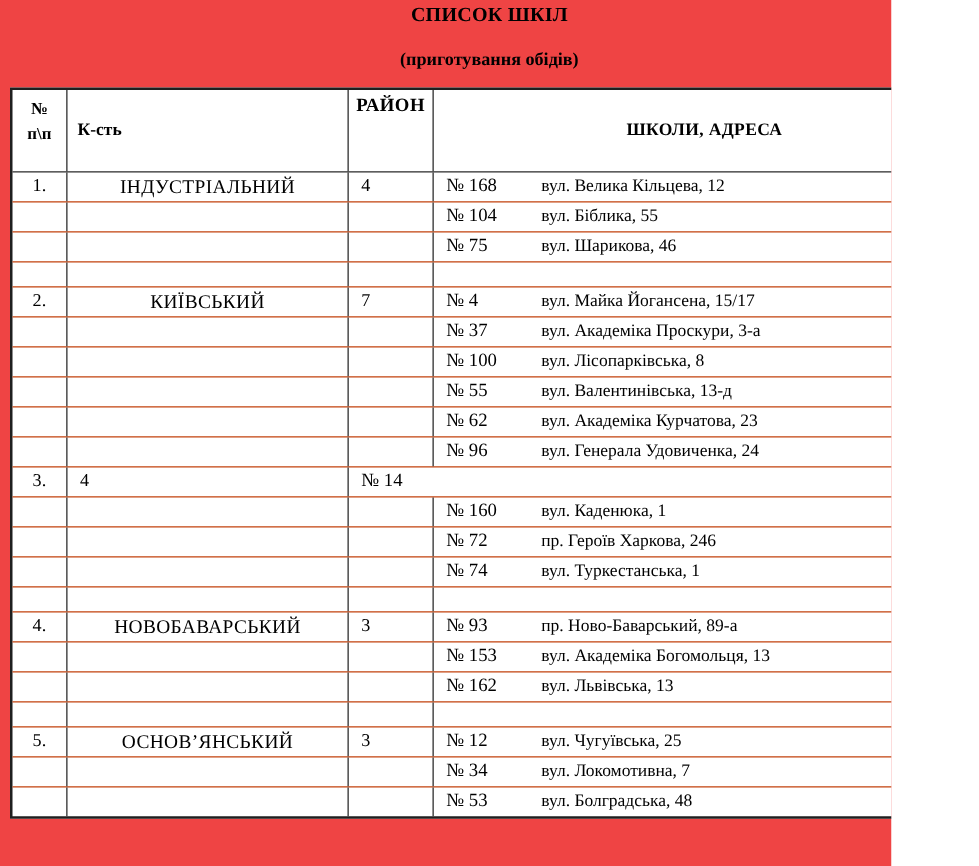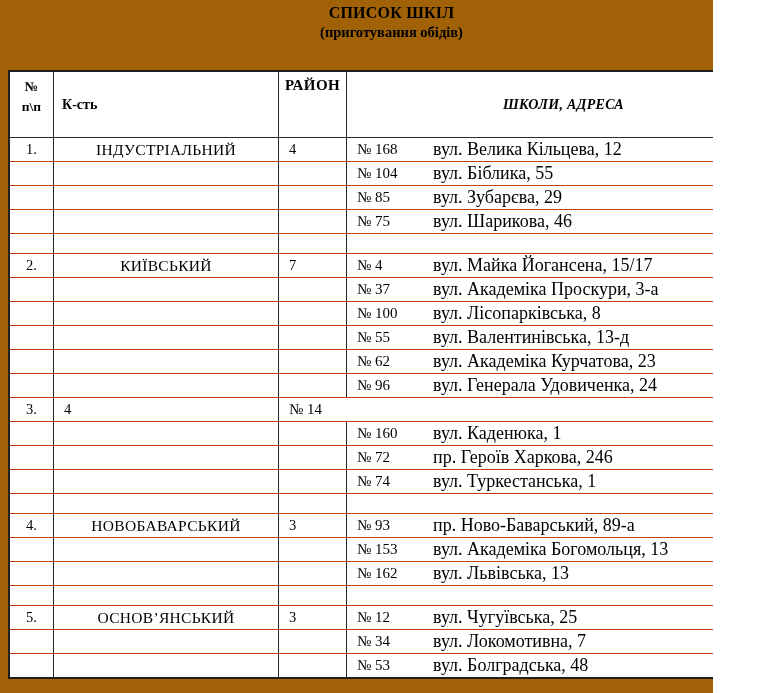--- a/index.html
+++ b/index.html
@@ -1,29 +1,29 @@
 <!DOCTYPE html>
 <html><head>
 <meta charset="utf-8">
 <style>
   html,body{margin:0;padding:0;background:#ffffff;}
   .page{
     position:relative;
     width:713px;height:693px;
-    background:#a16207;
+    background:#ef4444;
     font-family:"Liberation Serif","DejaVu Serif",serif;
     color:#000;
     overflow:hidden;
   }
   .doc-title{
     position:absolute;top:4px;left:0;width:783px;
     text-align:center;font-weight:bold;font-size:16px;letter-spacing:.2px;
   }
   .doc-subtitle{
-    position:absolute;top:24px;left:0;width:783px;
+    position:absolute;top:40px;left:0;width:783px;
     text-align:center;font-weight:bold;font-size:14.5px;
   }
   .tbl{
     position:absolute;left:8px;top:70px;width:770px;
     border:2px solid #1f1f1f;
     background:#fff;
   }
   .row{
     display:grid;
     grid-template-columns:44px 225px 68px 1fr;
@@ -39,36 +39,36 @@
     box-sizing:border-box;
     overflow:hidden;
     display:flex;align-items:center;
   }
   .c:last-child{border-right:none;}
   .c1{justify-content:center;font-size:14.5px;}
   .c2{justify-content:center;font-size:15.5px;letter-spacing:.3px;}
   .c3{padding-left:10px;font-size:14.5px;}
   .c4{padding-left:10px;}
   .schoolnum{font-weight:normal;font-size:15px;width:76px;flex:0 0 76px;}
-  .addr{font-size:18px;white-space:nowrap;}
+  .addr{font-size:14px;white-space:nowrap;}
   
   .row.header .c1{
     flex-direction:column;align-items:center;justify-content:flex-start;
     padding-top:5px;font-weight:bold;font-size:13.5px;line-height:1.45;
   }
   .row.header .c2{
     align-items:flex-start;padding-top:5px;
     font-weight:bold;font-size:15px;letter-spacing:.4px;
   }
   .row.header .c3{
     align-items:center;font-weight:bold;font-size:14px;padding-left:8px;
   }
   .row.header .c4{
     align-items:center;justify-content:center;
-    font-weight:bold;font-size:14px;letter-spacing:.3px;padding-left:0;font-style:italic;
+    font-weight:bold;font-size:14px;letter-spacing:.3px;padding-left:0;
   }
 </style>
 </head>
 <body>
 
 <div class="page">
   <div class="doc-title">СПИСОК ШКІЛ</div>
   <div class="doc-subtitle">(приготування обідів)</div>
 
   <div class="tbl" id="tbl">
@@ -98,29 +98,20 @@
         <div class="c c4">
           <div class="schoolnum">№ 104</div>
           <div class="addr">вул. Біблика, 55</div>
         </div>
       </div>
       <div class="row body">
         <div class="c c1"></div>
         <div class="c c2"></div>
         <div class="c c3"></div>
         <div class="c c4">
-          <div class="schoolnum">№ 85</div>
-          <div class="addr">вул. Зубарєва, 29</div>
-        </div>
-      </div>
-      <div class="row body">
-        <div class="c c1"></div>
-        <div class="c c2"></div>
-        <div class="c c3"></div>
-        <div class="c c4">
           <div class="schoolnum">№ 75</div>
           <div class="addr">вул. Шарикова, 46</div>
         </div>
       </div>
       <div class="row spacer">
         <div class="c c1"></div>
         <div class="c c2"></div>
         <div class="c c3"></div>
         <div class="c c4"></div>
       </div>

